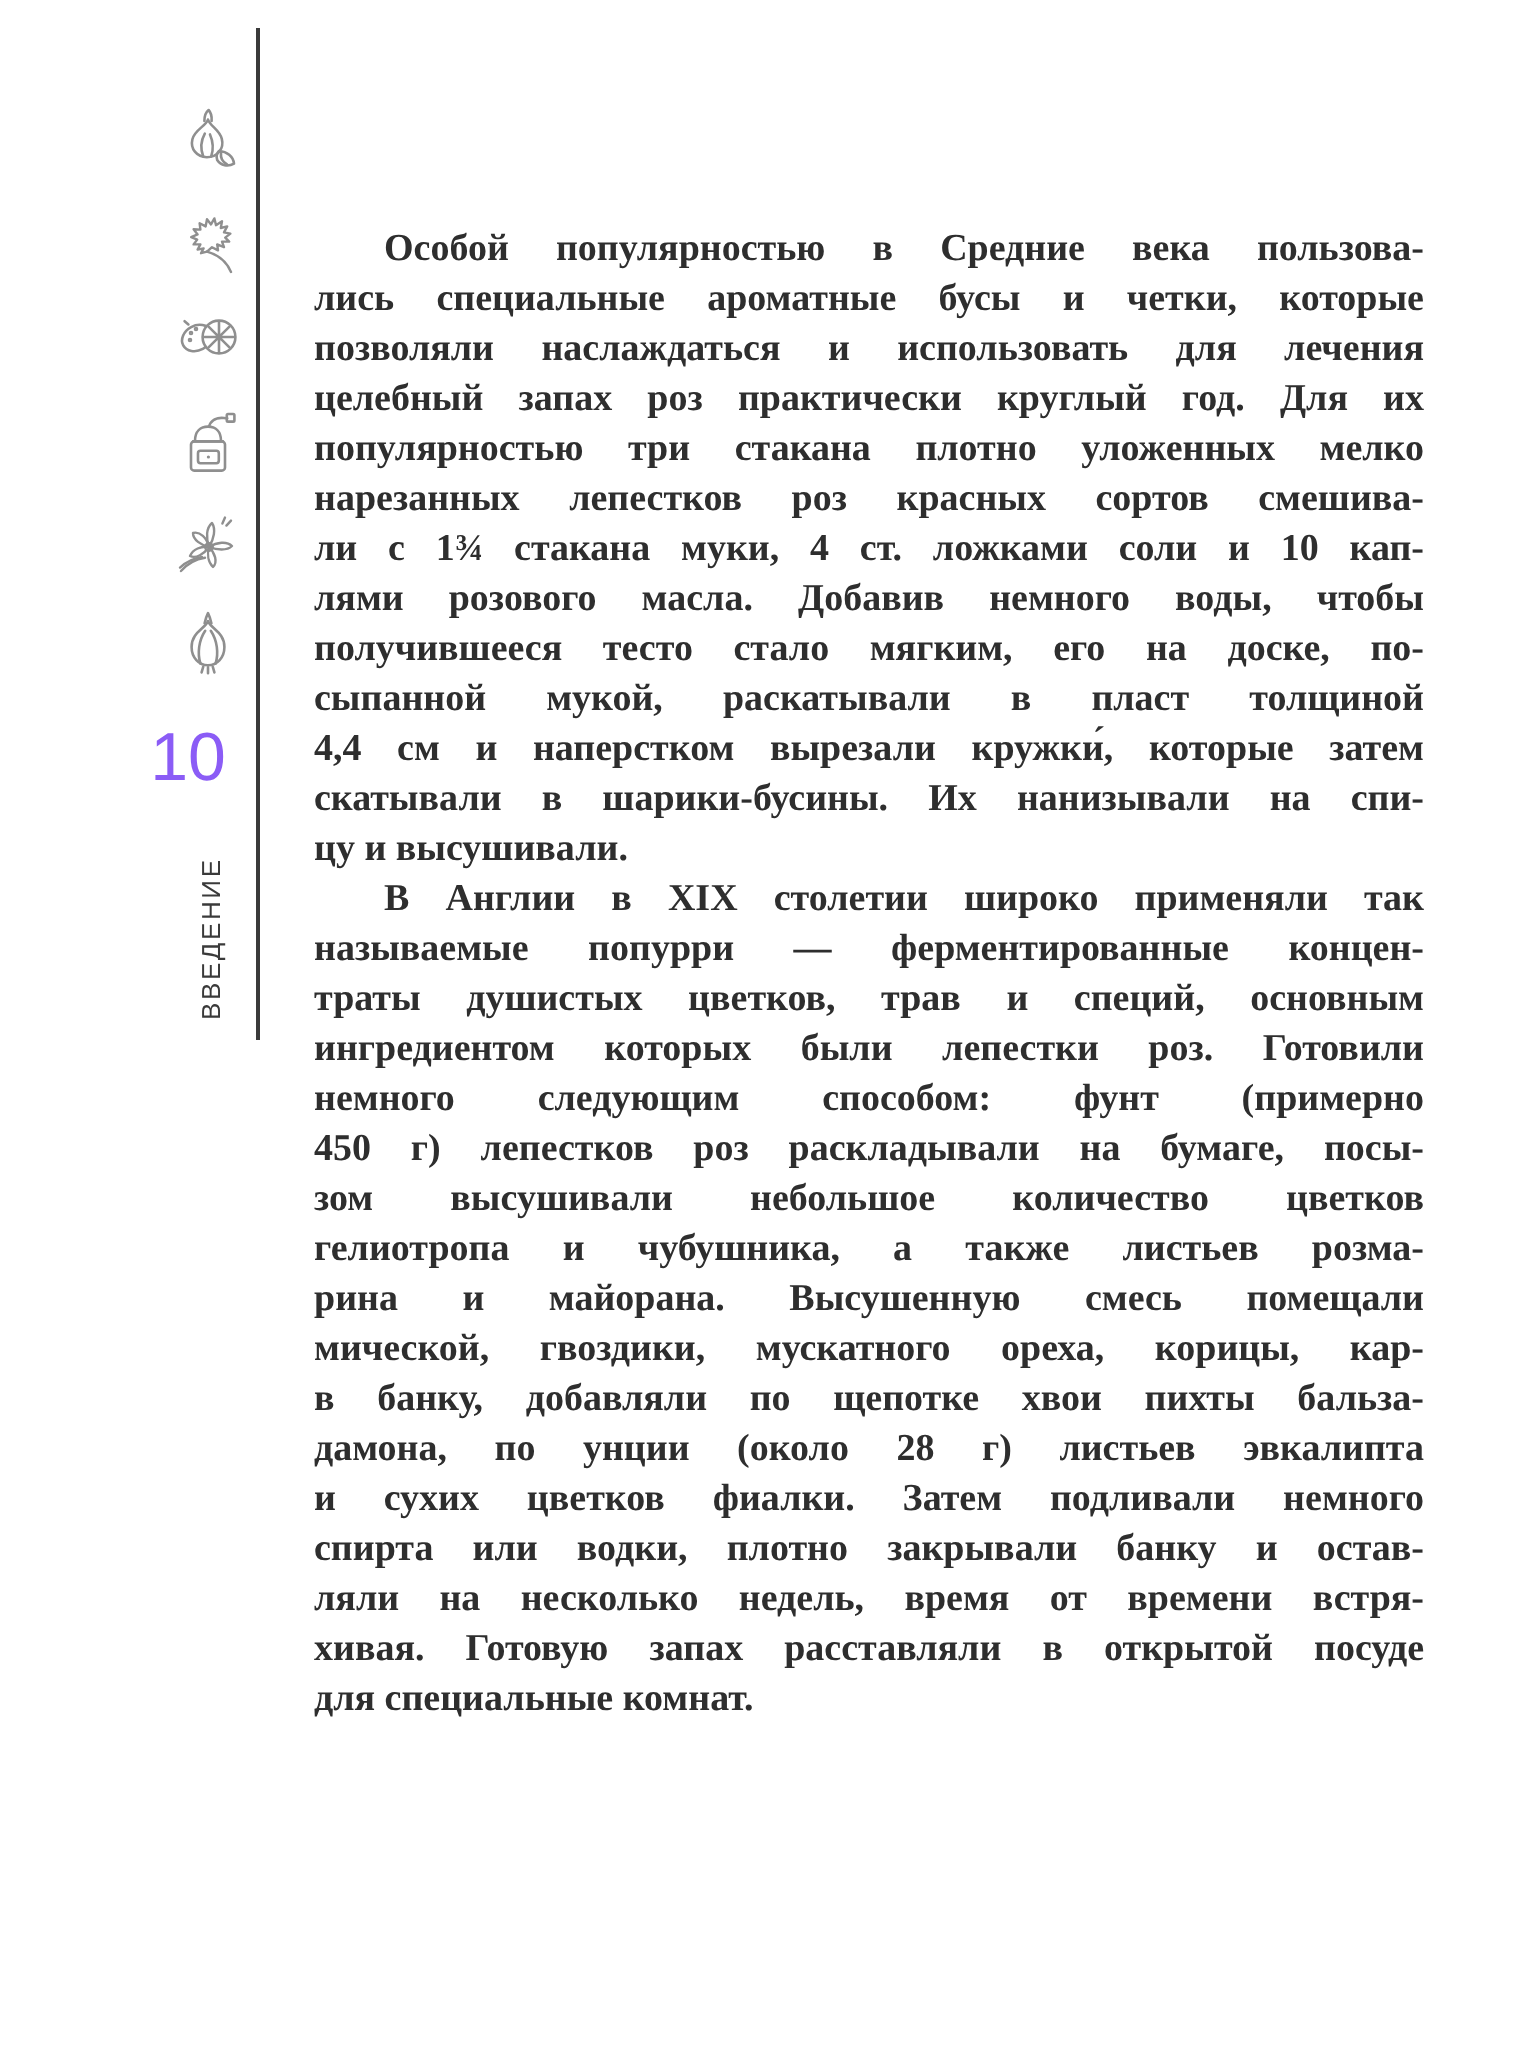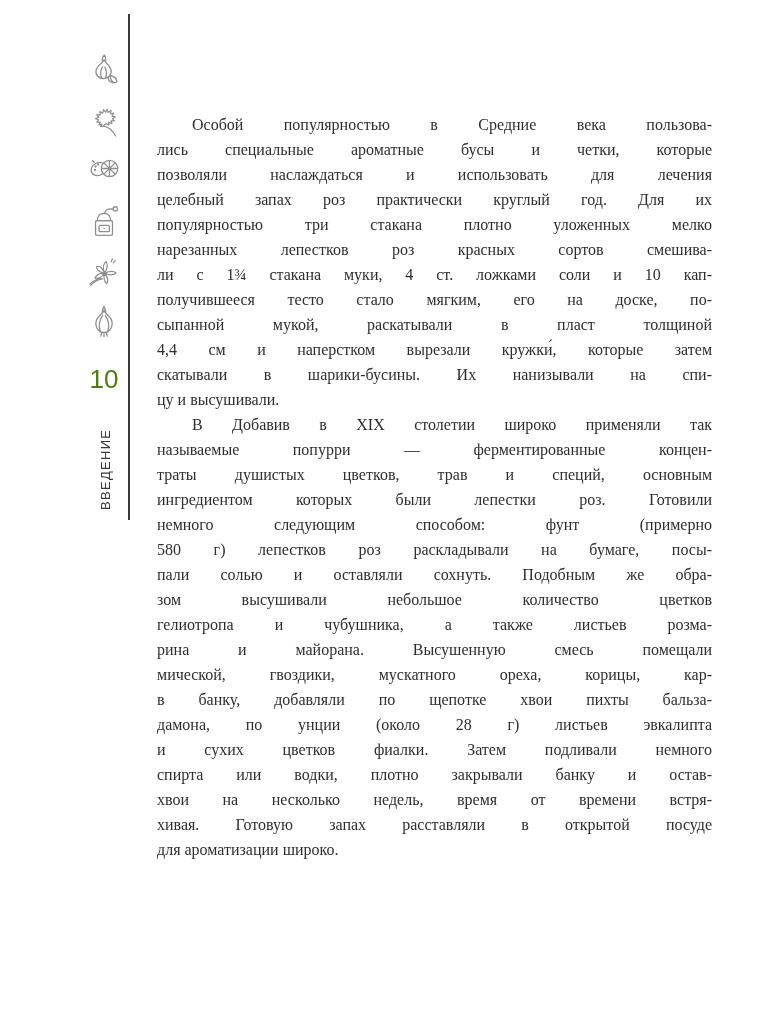--- a/index.html
+++ b/index.html
@@ -30,28 +30,28 @@
   .side-icon svg { display: block; width: 40px; height: 40px; }
   .icon-garlic  { top: 51px; }
   .icon-parsley { top: 101px; }
   .icon-lemon   { top: 149px; }
   .icon-grinder { top: 200px; }
   .icon-vanilla { top: 250px; }
   .icon-onion   { top: 299px; }
 
   .page-number {
     position: absolute;
-    left: 82px;
+    left: 72px;
     top: 364px;
     width: 44px;
     text-align: center;
     font-family: "Liberation Sans", sans-serif;
-    font-size: 26px;
+    font-size: 34px;
     line-height: 30px;
-    color: #4d7c0f;
+    color: #8b5cf6;
   }
   .section-label {
     position: absolute;
     left: 98px;
     top: 430px;
     height: 80px;
     writing-mode: vertical-rl;
     transform: rotate(180deg);
     font-family: "Liberation Sans", sans-serif;
     font-size: 13px;
@@ -60,21 +60,22 @@
     white-space: nowrap;
   }
 
   
   .text-block {
     position: absolute;
     left: 157px;
     top: 112px;
     width: 555px;
     color: #2e2e2e;
-    font-size: 16px;
+    font-size: 19px;
+    font-weight: bold;
   }
   .line {
     height: 25px;
     line-height: 25px;
     text-align: justify;
     text-align-last: justify;
     text-justify: inter-word;
     overflow: hidden;
   }
   .line.indent { text-indent: 35px; }
@@ -158,38 +159,38 @@
   <div class="section-label">ВВЕДЕНИЕ</div>
 
   <div class="text-block">
       <div class="line indent">Особой популярностью в Средние века пользова-</div>
       <div class="line">лись специальные ароматные бусы и четки, которые</div>
       <div class="line">позволяли наслаждаться и использовать для лечения</div>
       <div class="line">целебный запах роз практически круглый год. Для их</div>
       <div class="line">популярностью три стакана плотно уложенных мелко</div>
       <div class="line">нарезанных лепестков роз красных сортов смешива-</div>
       <div class="line">ли с 1¾ стакана муки, 4 ст. ложками соли и 10 кап-</div>
+      <div class="line">лями розового масла. Добавив немного воды, чтобы</div>
       <div class="line">получившееся тесто стало мягким, его на доске, по-</div>
       <div class="line">сыпанной мукой, раскатывали в пласт толщиной</div>
       <div class="line">4,4 см и наперстком вырезали кружки́, которые затем</div>
       <div class="line">скатывали в шарики-бусины. Их нанизывали на спи-</div>
       <div class="line last">цу и высушивали.</div>
-      <div class="line indent">В Добавив в XIX столетии широко применяли так</div>
+      <div class="line indent">В Англии в XIX столетии широко применяли так</div>
       <div class="line">называемые попурри — ферментированные концен-</div>
       <div class="line">траты душистых цветков, трав и специй, основным</div>
       <div class="line">ингредиентом которых были лепестки роз. Готовили</div>
       <div class="line">немного следующим способом: фунт (примерно</div>
-      <div class="line">580 г) лепестков роз раскладывали на бумаге, посы-</div>
-      <div class="line">пали солью и оставляли сохнуть. Подобным же обра-</div>
+      <div class="line">450 г) лепестков роз раскладывали на бумаге, посы-</div>
       <div class="line">зом высушивали небольшое количество цветков</div>
       <div class="line">гелиотропа и чубушника, а также листьев розма-</div>
       <div class="line">рина и майорана. Высушенную смесь помещали</div>
       <div class="line">мической, гвоздики, мускатного ореха, корицы, кар-</div>
       <div class="line">в банку, добавляли по щепотке хвои пихты бальза-</div>
       <div class="line">дамона, по унции (около 28 г) листьев эвкалипта</div>
       <div class="line">и сухих цветков фиалки. Затем подливали немного</div>
       <div class="line">спирта или водки, плотно закрывали банку и остав-</div>
-      <div class="line">хвои на несколько недель, время от времени встря-</div>
+      <div class="line">ляли на несколько недель, время от времени встря-</div>
       <div class="line">хивая. Готовую запах расставляли в открытой посуде</div>
-      <div class="line last">для ароматизации широко.</div>
+      <div class="line last">для специальные комнат.</div>
     </div>
 
 </div>
 
 </body></html>

